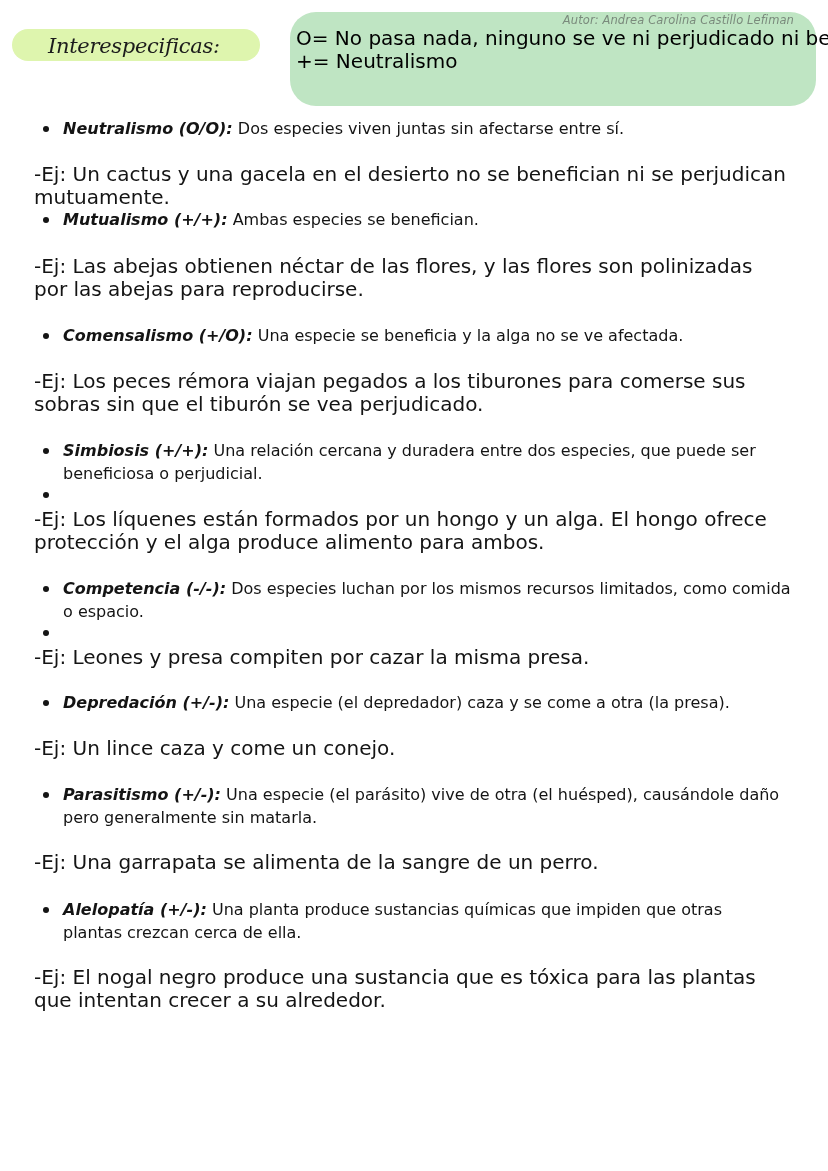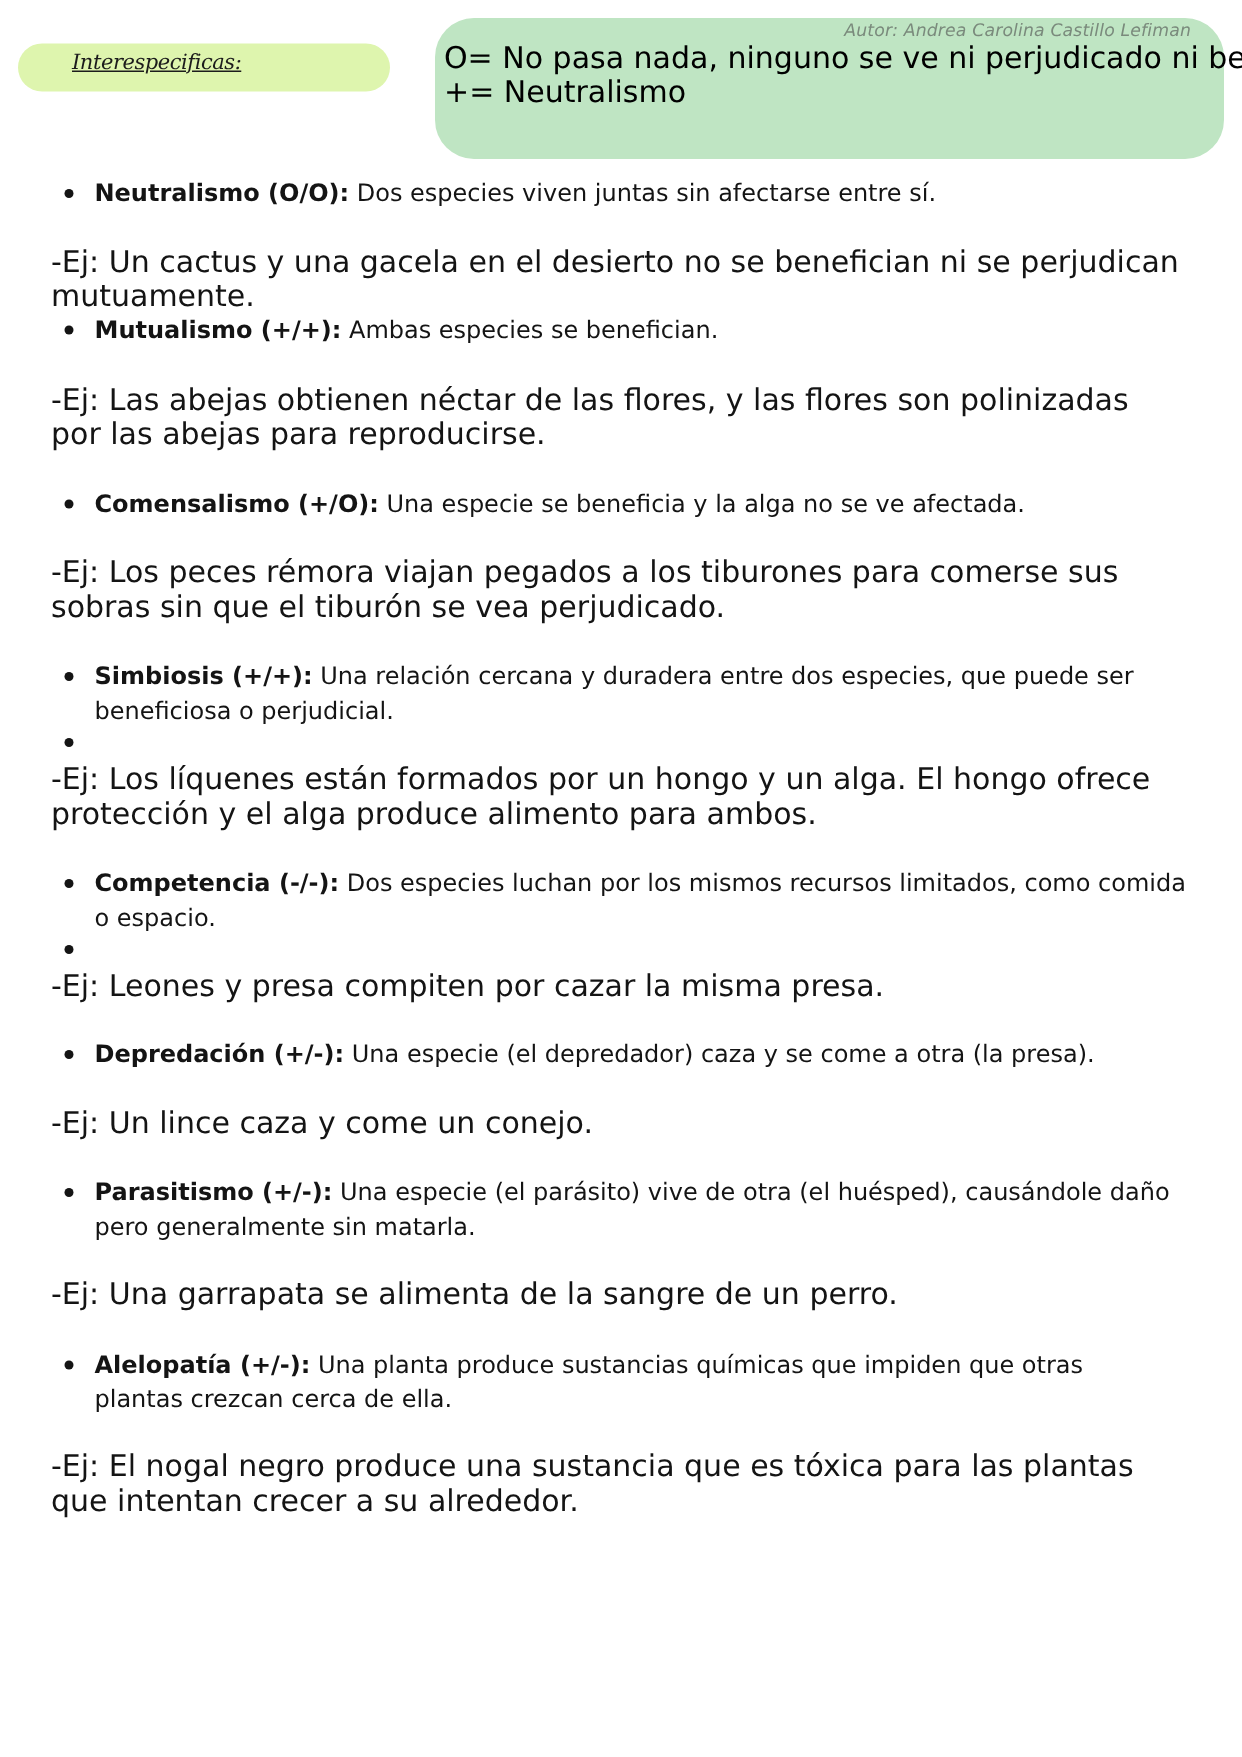--- a/index.html
+++ b/index.html
@@ -6,43 +6,42 @@
   body {
     width: 828px; height: 1171px; position: relative; overflow: hidden;
     font-family: "DejaVu Sans", sans-serif; color: #141414;
   }
   .title-pill {
     position: absolute; left: 12px; top: 29px; width: 248px; height: 32px;
     background: #def5ae; border-radius: 16px;
   }
   .title-pill span {
     position: absolute; left: 36px; top: 5px;
-    font-family: "DejaVu Serif", serif; font-style: italic; font-size: 14px; color: #1c1c1c;
+    font-family: "DejaVu Serif", serif; font-style: italic; font-size: 21px; color: #1c1c1c;
     letter-spacing: -0.3px;
-    text-decoration: underline;
   }
   .legend-box {
     position: absolute; left: 290px; top: 12px; width: 526px; height: 94px;
     background: #bfe5c3; border-radius: 26px;
   }
   .author {
     position: absolute; right: 22px; top: 1px;
     font-size: 11.5px; color: #7a8a7c; letter-spacing: 0.1px; font-style: italic;
   }
   .legend-lines { position: absolute; left: 6px; top: 15px; font-size: 20px; line-height: 23px; color: #000000; }
   .legend-lines div { white-space: nowrap; }
   .content { position: absolute; left: 0; top: 0; width: 828px; }
   .bullet {
     position: absolute; left: 63px; width: 740px; font-size: 16px; line-height: 23px;
   }
   .bullet::before {
     content: ""; position: absolute; left: -20px; top: 9px; width: 6px; height: 6px;
     border-radius: 50%; background: #141414;
   }
-  .bullet b { font-weight: bold; }
+  .bullet b { font-weight: bold; font-style: italic; }
   .empty-bullet { position: absolute; left: 43px; width: 6px; height: 6px; border-radius: 50%; background: #141414; }
   .example { position: absolute; left: 34px; width: 760px; font-size: 20px; line-height: 23px; }
 </style>
 </head>
 <body>
 
 <div class="title-pill">
   <span>Interespecificas:</span>
 </div>
 

